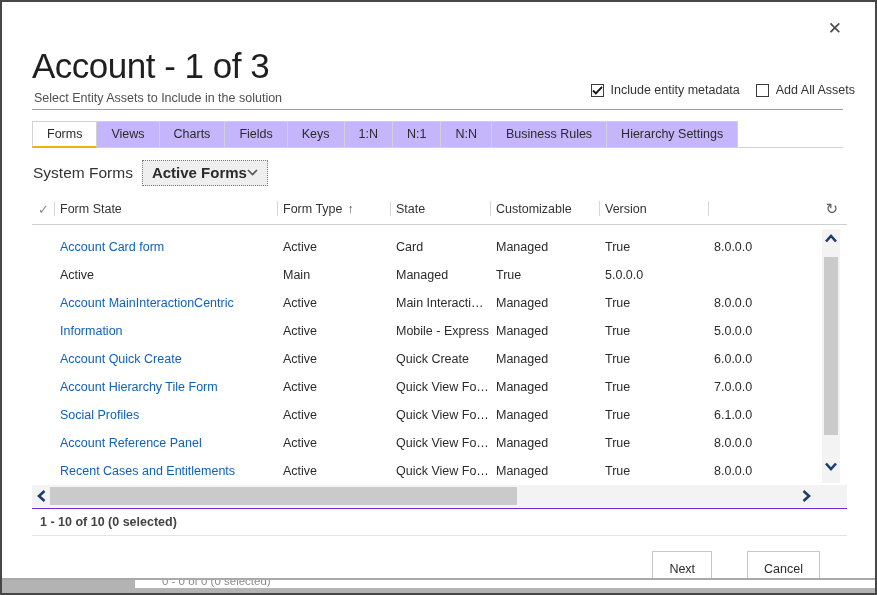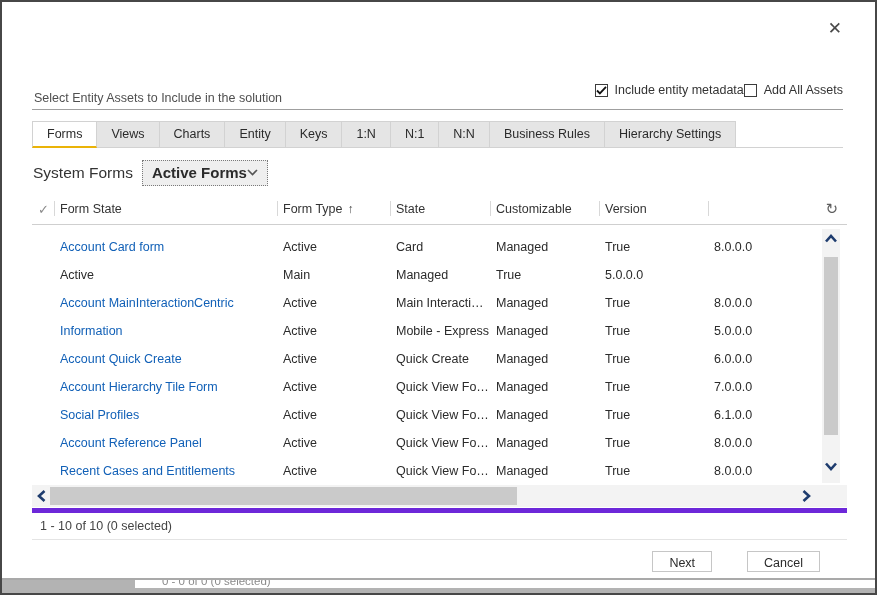--- a/index.html
+++ b/index.html
@@ -5,30 +5,30 @@
   html,body { margin:0; padding:0; background:#dcdcdc; }
   .screen {
     position:relative; width:877px; height:595px; box-sizing:border-box;
     border:2px solid #474747; background:#ffffff; overflow:hidden;
     font-family:"Liberation Sans","DejaVu Sans",sans-serif; color:#2b2b2b;
   }
   
   .close-btn { position:absolute; top:18px; right:33px; font-size:17px; color:#4a4a4a; cursor:pointer; line-height:1; }
   .title { position:absolute; left:30px; top:44px; font-size:35px; font-weight:300; color:#1f1f1f; letter-spacing:-0.5px; white-space:nowrap; }
   .subtitle { position:absolute; left:32px; top:89px; font-size:12.5px; color:#4f4f4f; }
-  .options { position:absolute; right:32px; top:81px; display:flex; }
+  .options { position:absolute; right:20px; top:81px; display:flex; gap:16px; }
   .option { display:flex; align-items:center; gap:7px; font-size:12.5px; color:#333; cursor:pointer; }
   .cbx { width:13px; height:13px; box-sizing:border-box; border:1px solid #3c3c3c; background:#fff; display:flex; align-items:center; justify-content:center; }
   .cbx svg { display:none; }
   .cbx.checked svg { display:block; }
   .title-sep { position:absolute; left:30px; right:32px; top:107px; border-top:1px solid #9f9f9f; }
   
   .tabs { position:absolute; left:30px; right:32px; top:119px; display:flex; border-bottom:1px solid #d2d2d2; align-items:flex-end; }
   .tab { box-sizing:border-box; height:27px; line-height:25px; padding:0 14px; font-size:12.5px; color:#2b2b2b;
-         background:#e5e5e5; border:1px solid #d2d2d2; border-left:none; margin-bottom:-1px; cursor:pointer; white-space:nowrap; }
+         background:#c4b5fd; border:1px solid #d2d2d2; border-left:none; margin-bottom:-1px; cursor:pointer; white-space:nowrap; }
   .tab:first-child { border-left:1px solid #d2d2d2; }
   .tab.active { background:#fff; border-bottom:2px solid #eab308; }
   
   .filter-row { position:absolute; left:31px; top:158px; display:flex; align-items:center; gap:9px; }
   .filter-label { font-size:15.5px; color:#333; }
   .dropdown { border:1px dotted #7a7a7a; background:#efefef; padding:3px 9px 4px 9px; font-size:15px; font-weight:700;
               color:#2b2b2b; display:inline-flex; align-items:center; cursor:pointer; }
   
   .grid { position:absolute; left:30px; top:192px; width:815px; }
   .header-row, .row { display:grid; grid-template-columns:22px 223px 113px 100px 109px 109px 90px 1fr; }
@@ -46,40 +46,41 @@
   .vscroll { position:absolute; top:4px; bottom:2px; right:7px; width:18px; background:#f3f3f3; }
   .vthumb { position:absolute; left:2px; right:2px; top:28px; height:178px; background:#cacaca; cursor:pointer; }
   .vchev { position:absolute; left:0; right:0; display:flex; justify-content:center; cursor:pointer; }
   .vchev.up { top:5px; } .vchev.down { bottom:12px; }
   
   .hscroll { position:relative; height:22px; background:#f3f3f3; }
   .hthumb { position:absolute; left:18px; top:2px; bottom:2px; width:467px; background:#cacaca; cursor:pointer; }
   .hchev { position:absolute; top:0; bottom:0; display:flex; align-items:center; cursor:pointer; }
   .hchev.left { left:5px; } .hchev.right { right:36px; }
   
-  .status { height:26px; line-height:26px; border-top:5px solid #6d28d9; border-bottom:1px solid #e4e4e4;
-            font-size:12.5px; color:#444; padding-left:8px; margin-top:1px; }
+  .status { height:26px; line-height:26px; border-top:1px solid #6d28d9; border-bottom:1px solid #e4e4e4;
+            font-size:12.5px; color:#444; padding-left:8px; margin-top:1px;font-weight:bold; }
   
   .footer { position:absolute; left:32px; right:55px; top:549px; display:flex; justify-content:flex-end; gap:35px; }
-  .btn { box-sizing:border-box; height:21px; border:1px solid #c6c6c6; background:#fff; font-size:12.5px; color:#2b2b2b;
+  .btn { box-sizing:border-box; height:37px; border:1px solid #c6c6c6; background:#fff; font-size:12.5px; color:#2b2b2b;
          line-height:23px; padding:0 16px; cursor:pointer; font-family:inherit; }
   
   .dialog-shadow { position:absolute; left:0; right:0; top:576px; height:2px; background:#a9a9a9; }
   .backdrop { position:absolute; left:0; right:0; top:578px; bottom:0; background:#ffffff; overflow:hidden; }
   .backdrop-block { position:absolute; left:0; top:0; width:133px; height:8px; background:#b3b3b3; }
   .backdrop-status { position:absolute; left:160px; top:-5px; font-size:11.5px; color:#8a8a8a; white-space:nowrap; }
   .backdrop-band { position:absolute; left:0; right:0; top:8px; bottom:0; background:#b3b3b3; }
 </style>
 </head>
 <body>
 
 <div class="screen">
 
   <span class="close-btn">✕</span>
 
+  <div class="title">Account - 1 of 3</div>
   <div class="subtitle">Select Entity Assets to Include in the solution</div>
 
   <div class="options">
       <span class="option">
     <span class="cbx checked">
       <svg width="11" height="9" viewBox="0 0 12 10">
             <path d="M1 5 L4.2 8.2 L11 1" stroke="#111" stroke-width="2" fill="none"></path>
           </svg>
     </span>
     <span>Include entity metadata</span>
@@ -91,21 +92,21 @@
     <span>Add All Assets</span>
   </span>
     </div>
 
   <div class="title-sep"></div>
 
   <div class="tabs">
       <div class="tab active"><span>Forms</span></div>
       <div class="tab"><span>Views</span></div>
       <div class="tab"><span>Charts</span></div>
-      <div class="tab"><span>Entity</span></div>
+      <div class="tab"><span>Fields</span></div>
       <div class="tab"><span>Keys</span></div>
       <div class="tab"><span>1:N</span></div>
       <div class="tab"><span>N:1</span></div>
       <div class="tab"><span>N:N</span></div>
       <div class="tab"><span>Business Rules</span></div>
       <div class="tab"><span>Hierarchy Settings</span></div>
     </div>
 
   <div class="filter-row">
     <span class="filter-label">System Forms</span>

